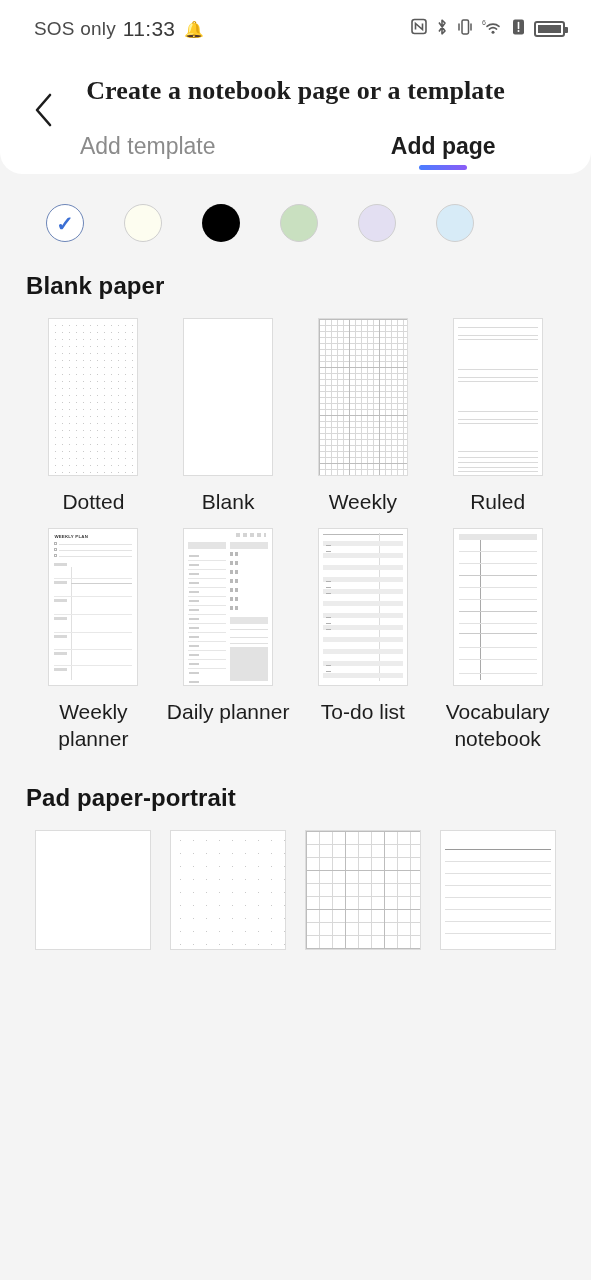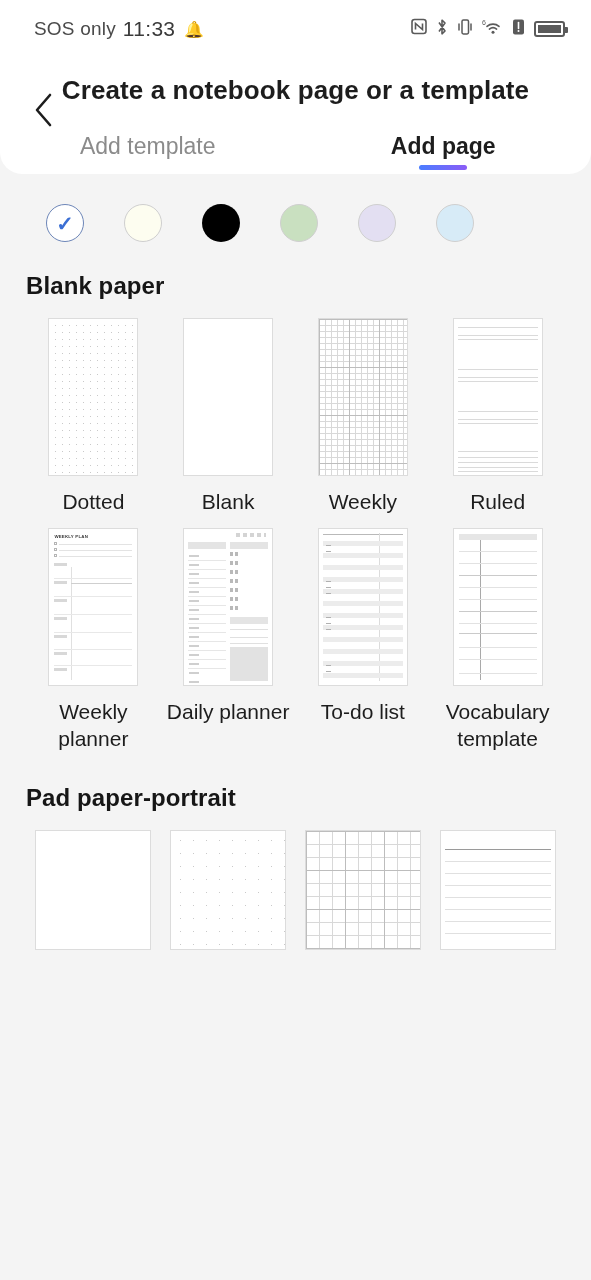--- a/index.html
+++ b/index.html
@@ -38,21 +38,21 @@
   }
   .batt i { position:absolute; left:2px; top:2px; bottom:2px; right:2px; background:#5a5a5a; display:block; }
 
   
   .headercard {
     background: #ffffff;
     border-radius: 0 0 22px 22px;
     padding: 16px 0 0 0;
     position: relative;
   }
-  .hdr-row { position: relative; padding: 0 40px; }
+  .hdr-row { position: relative; padding: 0 40px; font-family: Liberation Serif, serif; }
   .back-btn {
     position: absolute; left: 22px; top: 14px;
     width: 44px; height: 44px; display: flex; align-items: center; justify-content: center;
     cursor: pointer;
   }
   .back-btn svg { display: block; }
   .page-title {
     font-size: 26px; font-weight: bold; color: #1d1d1d;
     text-align: center; line-height: 1.28; letter-spacing: .1px;
   }
@@ -450,21 +450,21 @@
         <div class="vw-row strong" style="top:46px"></div>
         <div class="vw-row" style="top:58px"></div>
         <div class="vw-row" style="top:70px"></div>
         <div class="vw-row strong" style="top:82px"></div>
         <div class="vw-row" style="top:94px"></div>
         <div class="vw-row strong" style="top:104px"></div>
         <div class="vw-row" style="top:118px"></div>
         <div class="vw-row" style="top:130px"></div>
         <div class="vw-row" style="top:144px"></div>
       </div>
-      <div class="thumb-label">Vocabulary template</div>
+      <div class="thumb-label">Vocabulary notebook</div>
     </div>
 
 
   </div>
 
   <div class="section-title">Pad paper-portrait</div>
 
   <div class="grid">
     <div class="cell pad">
       <div class="thumb"></div>

